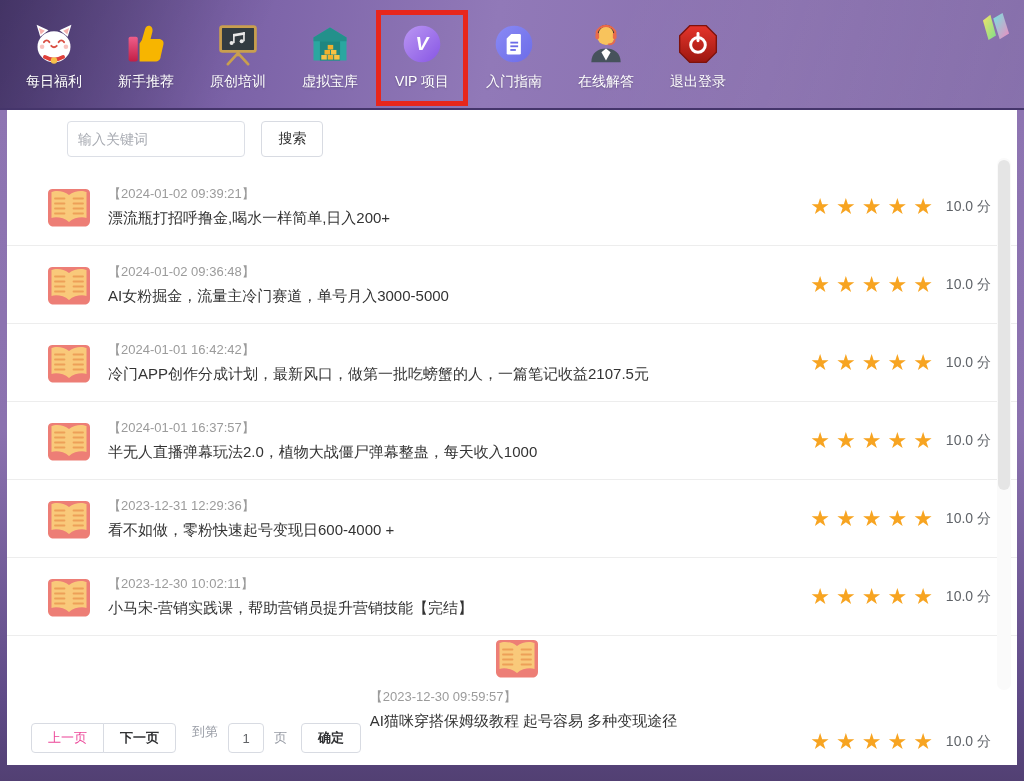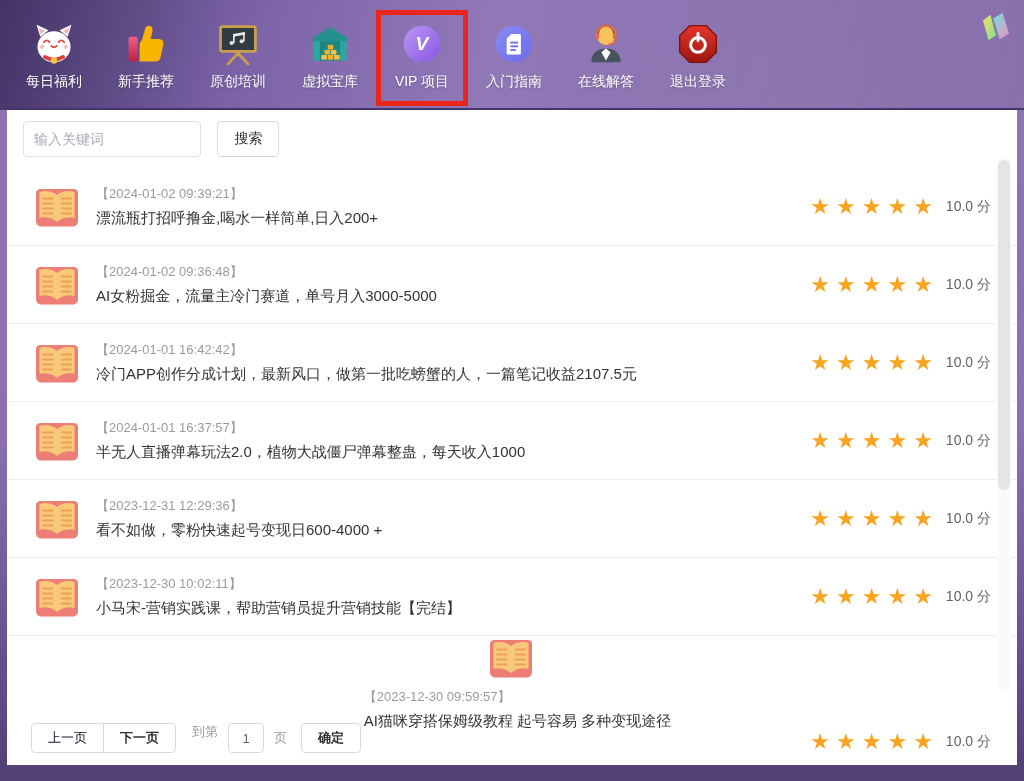--- a/index.html
+++ b/index.html
@@ -24,50 +24,50 @@
     padding-top:7px; gap:7px; cursor:pointer;
   }
   .nav-icon { width:44px; height:44px; display:block; }
   .nav-icon svg { display:block; }
   .nav-label { color:#fff; font-size:14px; white-space:nowrap; text-shadow:0 1px 2px rgba(0,0,0,0.25); }
   .logo { position:absolute; top:13px; right:12px; width:32px; height:28px; }
   .panel {
     position:absolute; left:7px; right:7px; top:110px; height:655px;
     background:#fff;
   }
-  .search-row { padding:11px 16px 0 16px; height:58px; }
+  .search-row { padding:11px 16px 0 16px; height:58px;margin-left:44px; }
   .search-input {
     width:178px; height:36px; border:1px solid #dcdfe6; border-radius:4px;
     padding:0 10px; font-size:14px; color:#333; outline:none; vertical-align:top;
     font-family:inherit;
   }
   .search-input::placeholder { color:#a8abb2; }
   .search-btn {
     height:36px; min-width:62px; margin-left:12px; background:#fff;
     border:1px solid #d8dbe2; border-radius:4px; font-size:14px; color:#333;
     cursor:pointer; vertical-align:top; font-family:inherit;
   }
   .row {
     display:flex; align-items:center; height:78px;
-    padding:0 26px 0 24px; border-bottom:1px solid #ededed; cursor:pointer;
+    padding:0 26px 0 36px; border-bottom:1px solid #ededed; cursor:pointer;
   }
   .row:last-child { border-bottom:none;flex-direction:column; }
   .book { width:52px; height:44px; flex:0 0 52px; }
   .row-text { margin-left:13px; min-width:0; }
   .row-date { font-size:13px; color:#9b9b9b; margin-bottom:6px; }
   .row-title { font-size:15px; color:#333; white-space:nowrap; }
   .row-rating { margin-left:auto; display:flex; align-items:center; flex:0 0 auto; }
   .star { font-size:22px; line-height:1; margin-right:6px; }
   .score { font-size:14px; color:#5f6368; margin-left:7px; }
   .pagination { display:flex; align-items:center; padding:9px 0 0 24px; }
   .pg-btn {
     height:30px; padding:0 16px; font-size:13px; background:#fff;
     border:1px solid #d8dbe2; color:#303133; cursor:pointer; font-family:inherit;
   }
-  .pg-prev { color:#0f172a; border-radius:4px 0 0 4px; cursor:not-allowed; }
+  .pg-prev { color:#ec4899; border-radius:4px 0 0 4px; cursor:not-allowed; }
   .pg-next { border-radius:0 4px 4px 0; margin-left:-1px; font-weight:bold; }
   .pg-text { font-size:13px; color:#989ca5; }
   .pg-goto { margin:0 10px 12px 16px; }
   .pg-page { margin:0 14px 0 10px; }
   .pg-input {
     width:36px; height:30px; border:1px solid #d8dbe2; border-radius:4px;
     text-align:center; font-size:13px; color:#606266; outline:none; font-family:inherit;
   }
   .pg-confirm { border-radius:4px; font-weight:bold; }
   .scroll-track {

